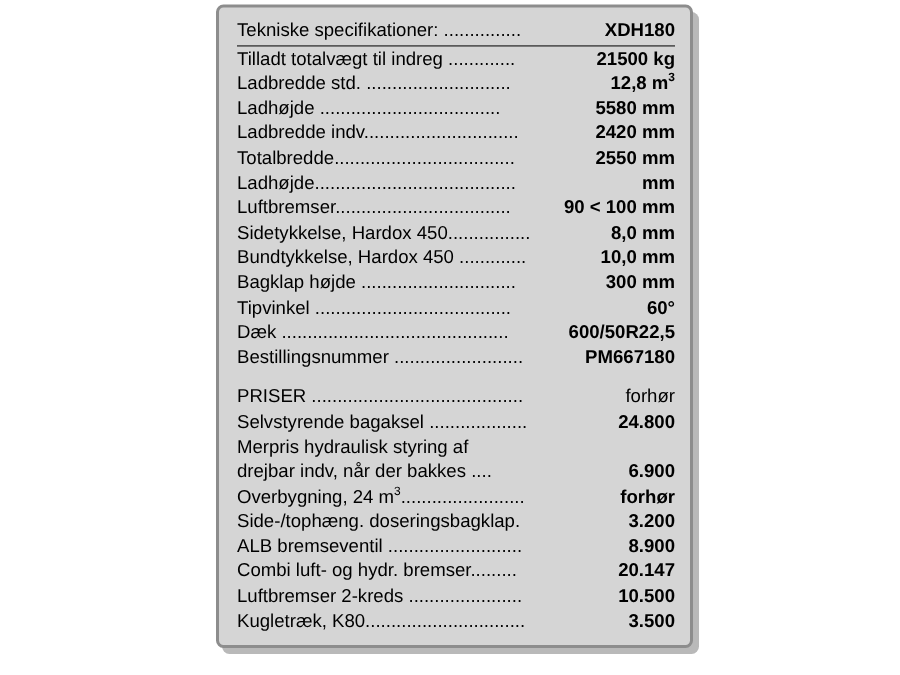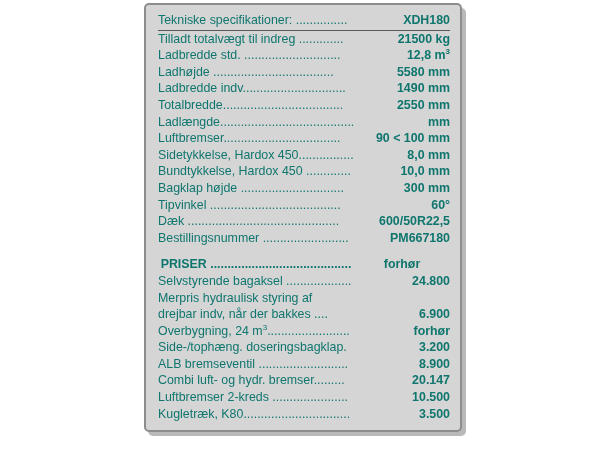--- a/index.html
+++ b/index.html
@@ -55,21 +55,21 @@
     width: 100%;
     border-collapse: collapse;
     table-layout: fixed;
   }
 
   table.spec-table td {
     padding: 0;
     margin: 0;
     font-size: 12.4px;
     line-height: 16.6px;
-    color: #0f766e;
+    color: #000000;
     white-space: nowrap;
     overflow: hidden;
     vertical-align: baseline;
   }
 
   td.label-cell {
     text-align: left;
     padding-right: 4px;
   }
 
@@ -80,22 +80,21 @@
     font-weight: bold;
   }
 
   tr.header-row td {
     border-bottom: 1px solid #5a5a5a;
     padding-bottom: 1px;
   }
 
   tr.bold-row td,
   .bold {
-    font-weight: bold;
-    text-align: center;
+    font-weight: normal;
   }
 
   tr.spacer-row td {
     height: 10px;
     line-height: 10px;
     font-size: 2px;
   }
 
   .indented {
     padding-left: 16px;
@@ -131,28 +130,28 @@
             <tr>
               <td class="label-cell">Ladbredde std. ............................</td>
               <td class="value-cell">12,8 m<sup>3</sup></td>
             </tr>
             <tr>
               <td class="label-cell">Ladhøjde ...................................</td>
               <td class="value-cell">5580 mm</td>
             </tr>
             <tr>
               <td class="label-cell">Ladbredde indv..............................</td>
-              <td class="value-cell">1490 mm</td>
+              <td class="value-cell">2420 mm</td>
             </tr>
             <tr>
               <td class="label-cell">Totalbredde...................................</td>
               <td class="value-cell">2550 mm</td>
             </tr>
             <tr>
-              <td class="label-cell">Ladlængde.......................................</td>
+              <td class="label-cell">Ladhøjde.......................................</td>
               <td class="value-cell">mm</td>
             </tr>
             <tr>
               <td class="label-cell">Luftbremser..................................</td>
               <td class="value-cell">90 &lt; 100 mm</td>
             </tr>
             <tr>
               <td class="label-cell">Sidetykkelse, Hardox 450................</td>
               <td class="value-cell">8,0 mm</td>
             </tr>

